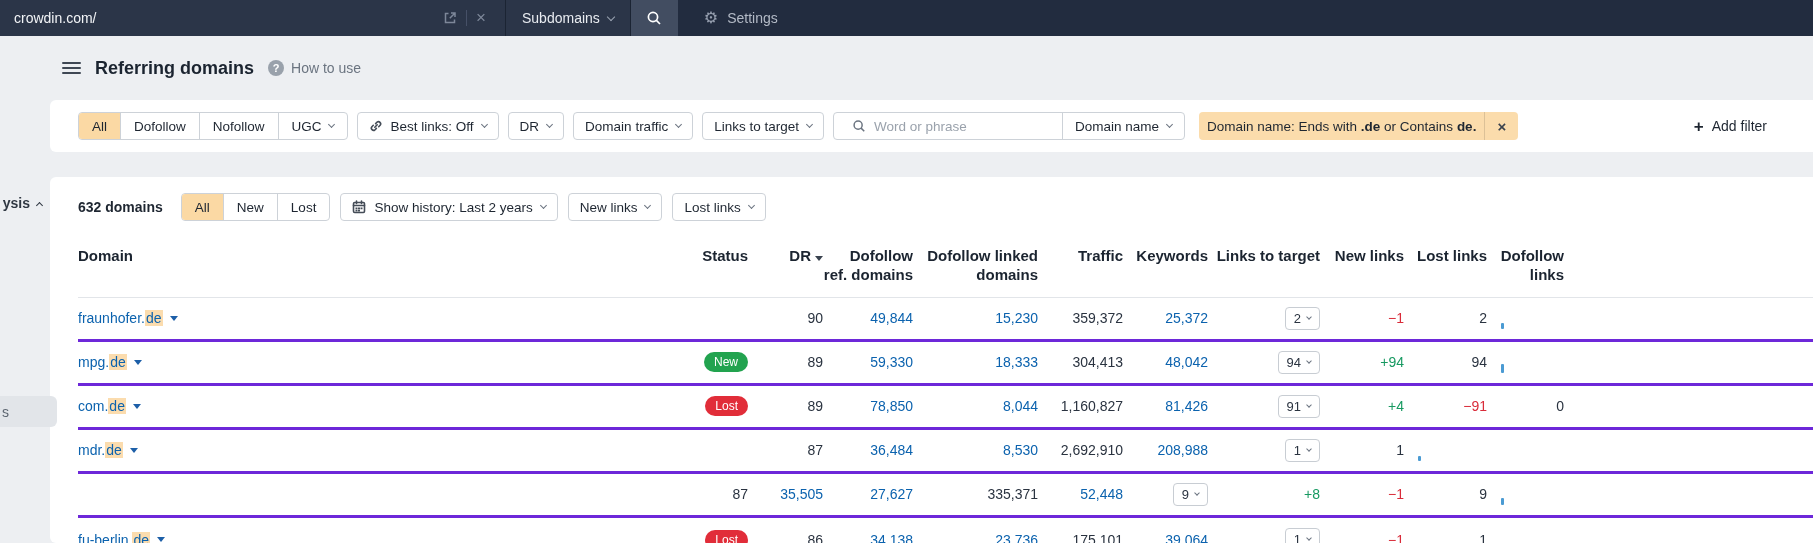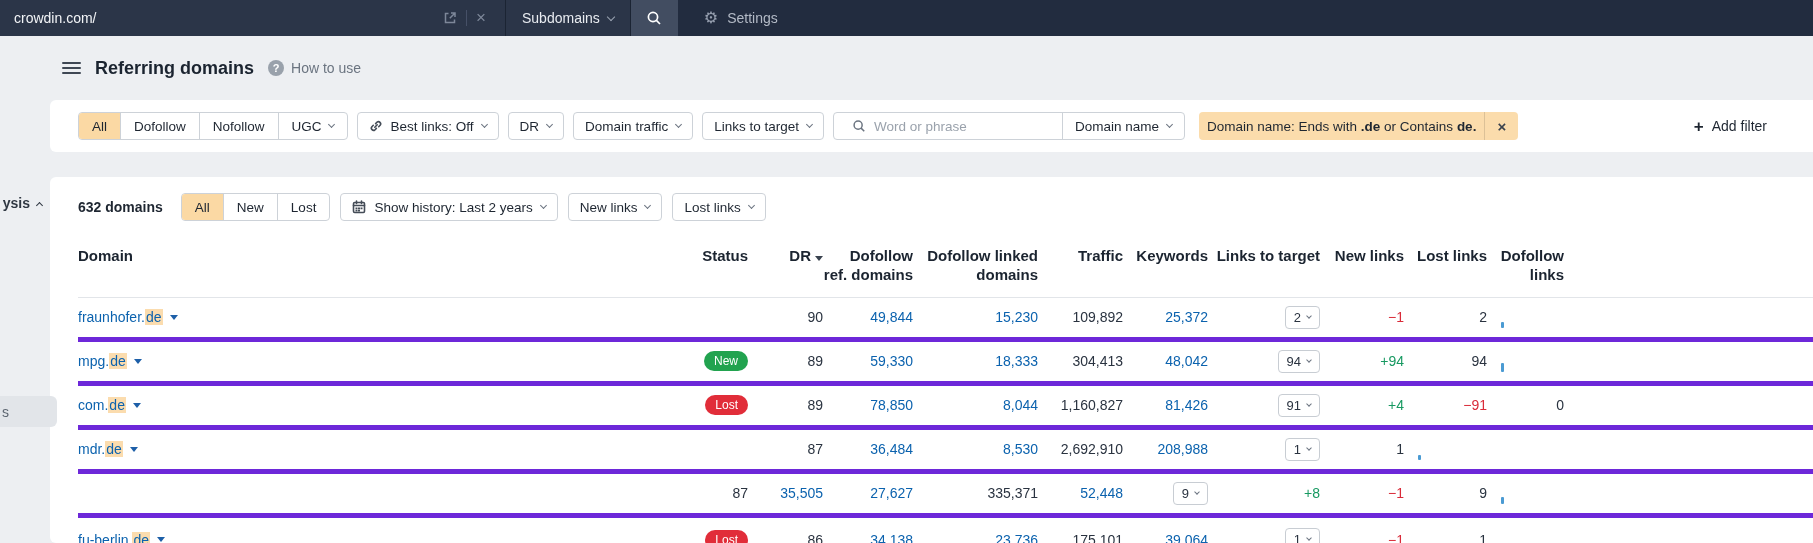--- a/index.html
+++ b/index.html
@@ -67,21 +67,21 @@
   
   .toolbar { display:flex; align-items:center; gap:10px; padding-top:16px; }
   .count { font-size:14px; font-weight:700; margin-right:8px; }
 
   
   .thead, .trow { display:grid; grid-template-columns:545px 125px 75px 90px 125px 85px 85px 112px 84px 83px 77px 40px 1fr; align-items:center; }
   .thead { margin-top:26px; align-items:start; padding-bottom:12px; border-bottom:1px solid #e2e5e9; }
   .th { font-size:15px; font-weight:700; color:#1b2430; line-height:1.25; text-align:right; cursor:pointer; }
   .th.left { text-align:left; }
   .tri-dark { display:inline-block; width:0; height:0; border-left:4px solid transparent; border-right:4px solid transparent; border-top:5px solid #39424e; margin-left:4px; }
-  .trow { height:44px; border-bottom:5px solid #6d28d9; font-size:14px; }
+  .trow { height:44px; border-bottom:3px solid #6d28d9; font-size:14px; }
   .trow:last-child { border-bottom:none; }
   .cell-r { text-align:right; color:#2a3340; }
   .cell-link { text-align:right; }
   a.num, .domain-link { color:#0b62ae; text-decoration:none; cursor:pointer; }
   .domain-cell { display:flex; align-items:center; gap:7px; }
   .domain-link { font-size:14px; }
   .domain-link mark { background:#fbdcae; color:#0b62ae; padding:0 1px; }
   .tri-blue { width:0; height:0; border-left:4px solid transparent; border-right:4px solid transparent; border-top:5px solid #1d5fa8; cursor:pointer; }
   .badge { display:inline-block; padding:3px 10px; border-radius:11px; color:#fff; font-size:12px; }
   .badge[data-status="New"] { background:#22a34f; }
@@ -249,21 +249,21 @@
       <div>
   <div class="trow">
     <div class="domain-cell">
       <span class="domain-link"><span>fraunhofer.</span><mark>de</mark></span>
       <span class="tri-blue"></span>
     </div>
     <div class="cell-badge"></div>
     <div class="cell-r">90</div>
     <div class="cell-link"><a class="num">49,844</a></div>
     <div class="cell-link"><a class="num">15,230</a></div>
-    <div class="cell-r">109,892</div>
+    <div class="cell-r">359,372</div>
     <div class="cell-link"><a class="num">25,372</a></div>
     <div class="ltt"><span class="ltt-btn">
                 <span>2</span>
                 <span class="chev"></span>
               </span></div>
 
     <div class="cell-r neg auto-hide">−1</div>
     <div class="cell-r">2</div>
     <div class="spark">
               <span class="spark-bar" style="height: 6px;"></span>

